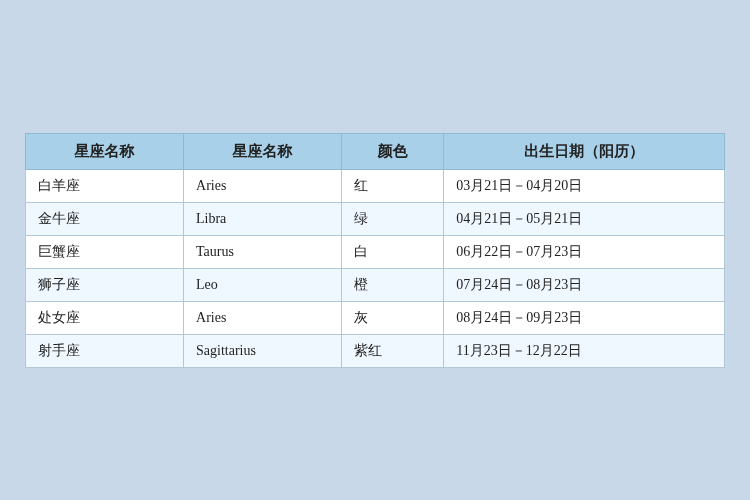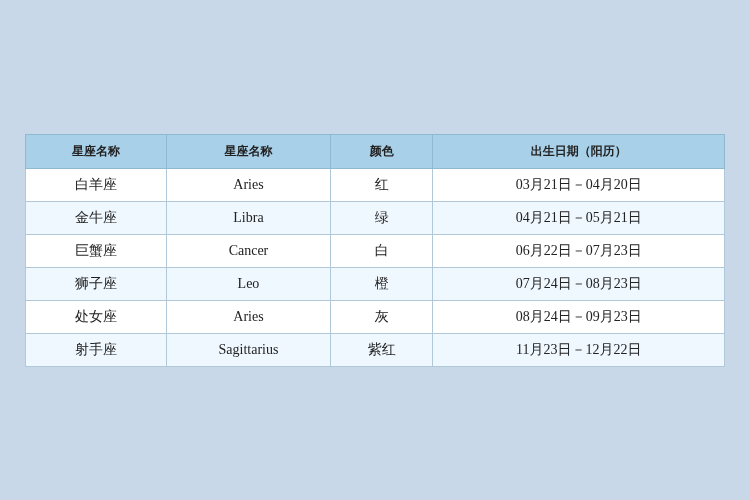--- a/index.html
+++ b/index.html
@@ -32,28 +32,28 @@
 
     thead tr {
       background-color: #a8d0e8;
     }
 
     th {
       border: 1px solid #90b8d0;
       padding: 8px 12px;
       text-align: center;
       font-weight: bold;
-      font-size: 12px;
+      font-size: 15px;
       color: #222;
     }
 
     td {
       border: 1px solid #b0c8d8;
       padding: 7px 12px;
-      text-align: center;
+      text-align: left;
       font-size: 14px;
       color: #222;
     }
 
     tbody tr:nth-child(even) {
       background-color: #f0f8ff;
     }
 
     tbody tr:nth-child(odd) {
       background-color: #ffffff;
@@ -80,21 +80,21 @@
           <td>03月21日－04月20日</td>
         </tr>
         <tr>
           <td>金牛座</td>
           <td>Libra</td>
           <td>绿</td>
           <td>04月21日－05月21日</td>
         </tr>
         <tr>
           <td>巨蟹座</td>
-          <td>Cancer</td>
+          <td>Taurus</td>
           <td>白</td>
           <td>06月22日－07月23日</td>
         </tr>
         <tr>
           <td>狮子座</td>
           <td>Leo</td>
           <td>橙</td>
           <td>07月24日－08月23日</td>
         </tr>
         <tr>

